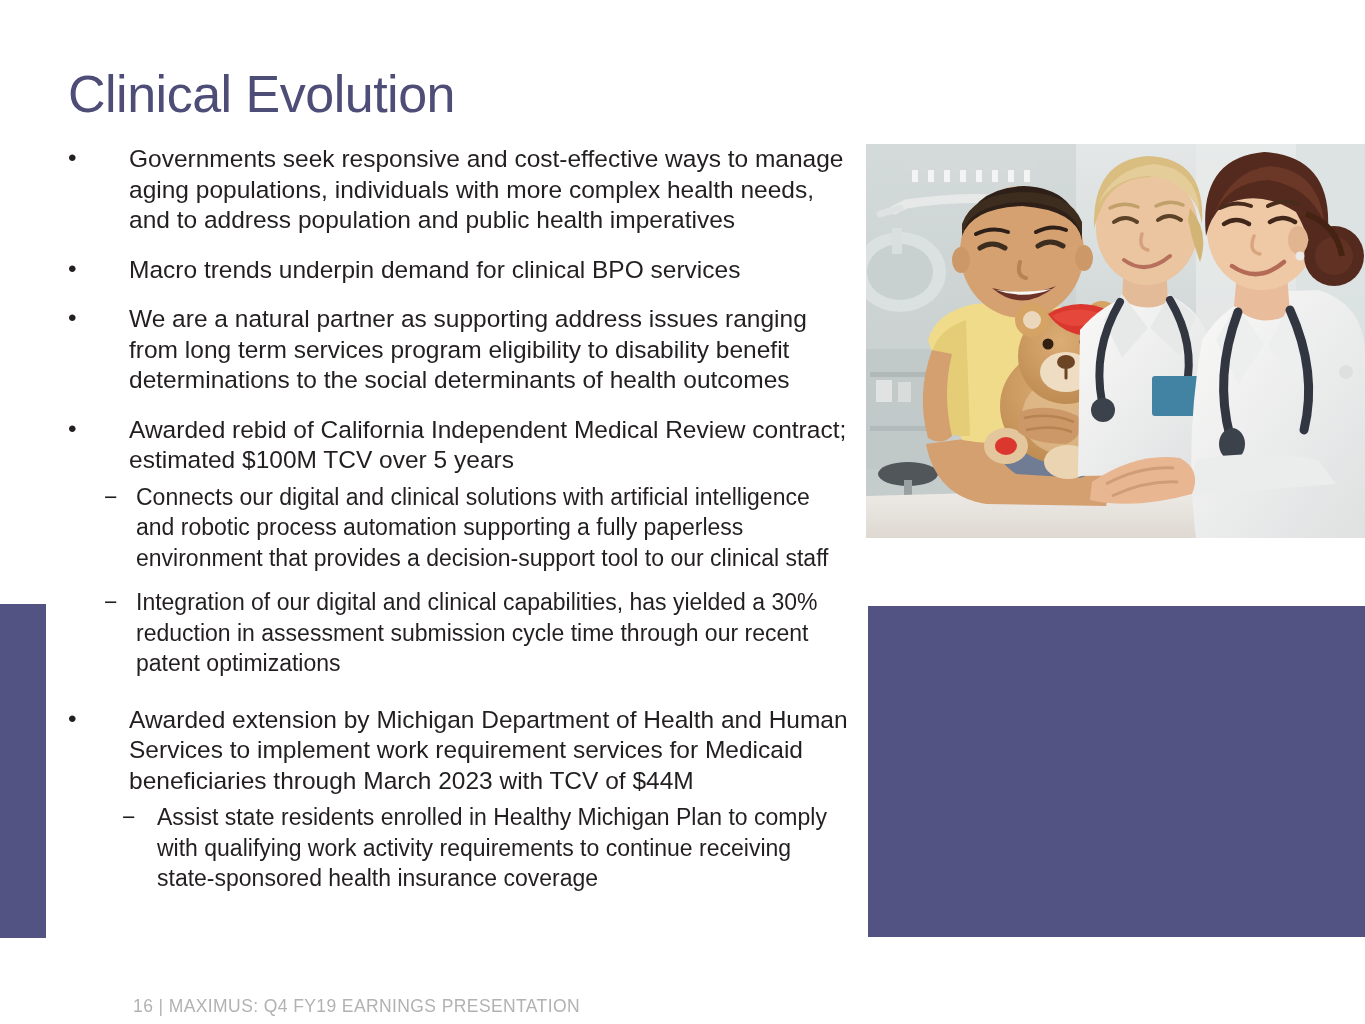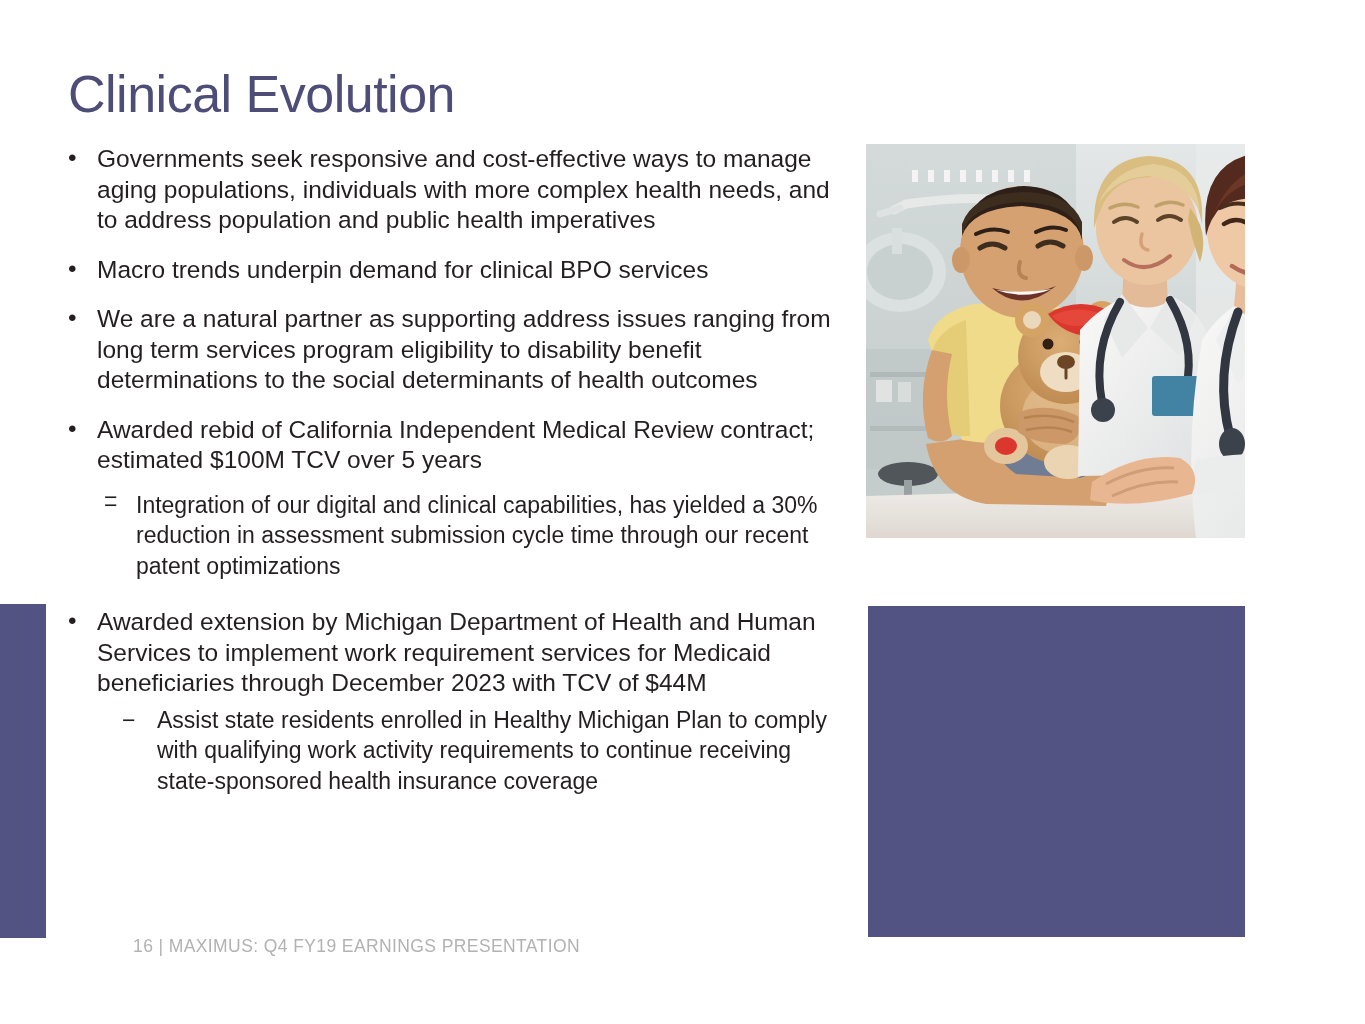--- a/index.html
+++ b/index.html
@@ -5,21 +5,21 @@
   html, body {
     margin: 0;
     padding: 0;
     background: #ffffff;
   }
   body {
     font-family: "Liberation Sans", sans-serif;
   }
   .slide {
     position: relative;
-    width: 1245px;
+    width: 1365px;
     height: 1024px;
     background: #ffffff;
     overflow: hidden;
   }
 
   
   .band-left {
     position: absolute;
     left: 0;
     top: 604px;
@@ -67,20 +67,21 @@
   .bullet > .mark {
     position: absolute;
     left: 4px;
     top: -1px;
     font-size: 24.5px;
     line-height: 30.5px;
     color: #231f20;
   }
   .bullet > .txt {
     display: block;
+    margin-left: 32px;
   }
 
   
   .subbullet {
     position: relative;
     color: #231f20;
     font-size: 23px;
     line-height: 30.5px;
     margin-bottom: 14px;
     padding-left: 72px;
@@ -112,21 +113,21 @@
     height: 394px;
     overflow: hidden;
     background: #cfd6d8;
   }
   .photo svg { display: block; width: 100%; height: 100%; }
 
   
   .footer {
     position: absolute;
     left: 133px;
-    top: 936px;
+    top: 996px;
     font-size: 17.5px;
     letter-spacing: 0.4px;
     color: #b2b2b2;
     white-space: nowrap;
   }
 </style>
 </head>
 <body>
 
 <div class="slide">
@@ -153,30 +154,31 @@
       <span class="txt">We are a natural partner as supporting address issues ranging from long term services program eligibility to disability benefit determinations to the social determinants of health outcomes</span>
     </div>
 
     <div class="bullet tight">
       <span class="mark">•</span>
       <span class="txt">Awarded rebid of California Independent Medical Review contract; estimated $100M TCV over 5 years</span>
     </div>
 
     <div class="subbullet">
       <span class="mark">−</span>
+      <span class="txt">Connects our digital and clinical solutions with artificial intelligence and robotic process automation supporting a fully paperless environment that provides a decision-support tool to our clinical staff</span>
     </div>
 
     <div class="subbullet">
       <span class="mark">−</span>
       <span class="txt">Integration of our digital and clinical capabilities, has yielded a 30% reduction in assessment submission cycle time through our recent patent optimizations</span>
     </div>
 
     <div class="bullet gap-before tight">
       <span class="mark">•</span>
-      <span class="txt">Awarded extension by Michigan Department of Health and Human Services to implement work requirement services for Medicaid beneficiaries through December 2023 with TCV of $44M</span>
+      <span class="txt">Awarded extension by Michigan Department of Health and Human Services to implement work requirement services for Medicaid beneficiaries through March 2023 with TCV of $44M</span>
     </div>
 
     <div class="subbullet deep">
       <span class="mark">−</span>
       <span class="txt">Assist state residents enrolled in Healthy Michigan Plan to comply with qualifying work activity requirements to continue receiving state-sponsored health insurance coverage</span>
     </div>
 
   </div>
 
   <div class="photo">

